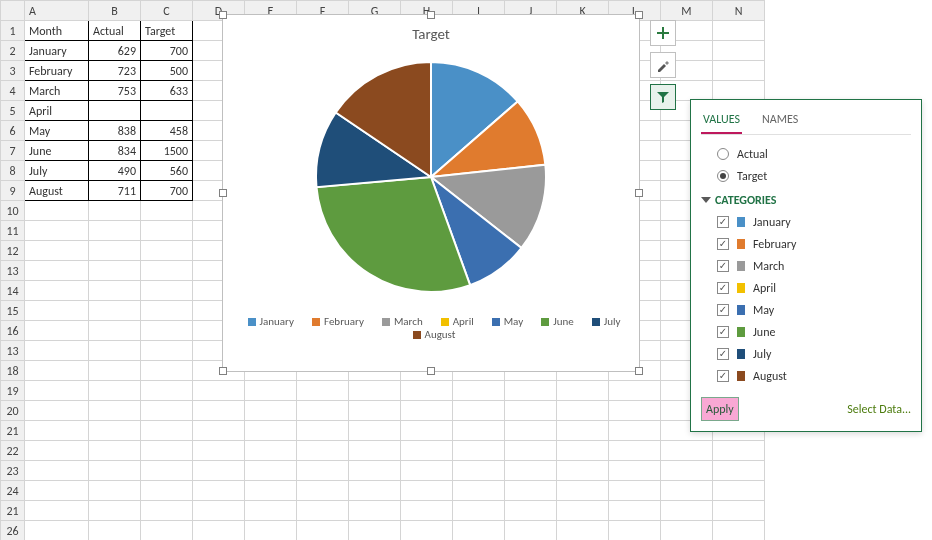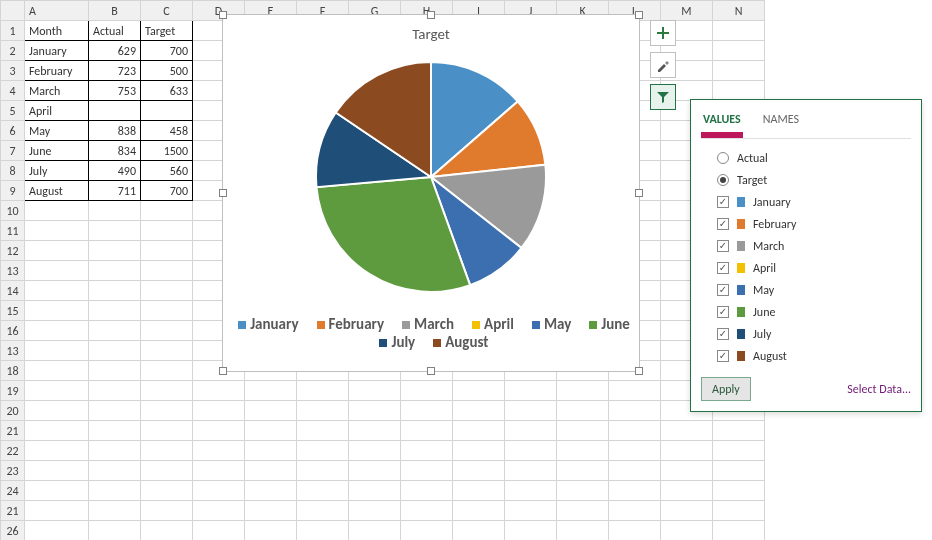--- a/index.html
+++ b/index.html
@@ -53,47 +53,47 @@
     background: #fff;
   }
   .chart-handles { position:absolute; width:8px; height:8px; background:#fff; border:1px solid #808080; }
   .h-tl { left:-4px; top:-4px; } .h-tr { right:-4px; top:-4px; }
   .h-bl { left:-4px; bottom:-4px; } .h-br { right:-4px; bottom:-4px; }
   .h-tc { left:50%; top:-4px; margin-left:-4px; } .h-bc { left:50%; bottom:-4px; margin-left:-4px; }
   .h-ml { left:-4px; top:50%; margin-top:-4px; } .h-mr { right:-4px; top:50%; margin-top:-4px; }
 
   .chart-title { text-align:center; font-size:15px; color:#595959; padding:10px 0 4px; }
   .pie-wrap { width:100%; display:flex; justify-content:center; }
-  .legend { text-align:center; font-size:15px; color:#595959; padding:8px 0 12px;font-weight:bold; }
+  .legend { text-align:center; font-size:11px; color:#595959; padding:8px 0 12px; }
   .legend span { margin: 0 6px; white-space:nowrap; }
   .legend .sw { display:inline-block; width:8px; height:8px; margin-right:4px; vertical-align:middle; }
 
   .side-btns { position:absolute; left:650px; top:20px; display:flex; flex-direction:column; gap:6px; }
   .side-btn { width:26px; height:26px; border:1px solid #c0c0c0; background:#fff; display:flex; align-items:center; justify-content:center; cursor:pointer; }
   .side-btn.active { border:1px solid #217346; background:#e8f2ec; }
 
   .filter-panel {
     position:absolute; left:690px; top:99px; width:232px;
     border:1px solid #217346; background:#fff; padding:8px 10px 10px;
     box-shadow:0 2px 6px rgba(0,0,0,0.15);
   }
   .filter-tabs { display:flex; gap:18px; border-bottom:1px solid #e0e0e0; margin-bottom:8px; }
   .filter-tab { padding:4px 2px 6px; font-size:12px; color:#666; cursor:pointer; }
-  .filter-tab.active { color:#217346; font-weight:bold; border-bottom:6px solid #be185d; }
+  .filter-tab.active { color:#217346; font-weight:normal; border-bottom:2px solid #be185d; }
   .section-hdr { color:#217346; font-weight:bold; font-size:12px; margin:6px 0 4px; display:flex; align-items:center; gap:4px; }
   .tri { display:inline-block; width:0; height:0; border-left:5px solid transparent; border-right:5px solid transparent; border-top:6px solid #595959; }
   .opt-row { display:flex; align-items:center; gap:8px; padding:4px 0 4px 16px; font-size:12px; color:#333; cursor:pointer; }
   .radio { width:12px; height:12px; border:1px solid #888; border-radius:50%; display:flex; align-items:center; justify-content:center; }
   .radio.checked::after { content:""; width:6px; height:6px; background:#444; border-radius:50%; }
   .chk { width:12px; height:12px; border:1px solid #888; display:flex; align-items:center; justify-content:center; background:#fff; font-size:10px; color:#555; }
   .chk.checked::after { content:"✓"; line-height:1; }
   .cat-sw { width:8px; height:10px; }
   .panel-footer { display:flex; justify-content:space-between; align-items:center; margin-top:10px; }
-  .apply-btn { border:1px solid #7aa88c; background:#e5e5e5; color:#2b5a3c; padding:4px 10px; cursor:pointer; font-size:12px; }
-  .link { color:#701a75; cursor:pointer; font-size:12px; }
+  .apply-btn { border:1px solid #7aa88c; background:#f9a8d4; color:#2b5a3c; padding:4px 4px; cursor:pointer; font-size:12px; }
+  .link { color:#4d7c0f; cursor:pointer; font-size:12px; }
 </style>
 </head>
 <body>
 
 <div class="grid">
   <table id="sheet">
       <tbody>
         <tr>
           <th class="corner"></th>
           <th class="colA">A</th>
@@ -663,20 +663,24 @@
       <div class="opt-row">
         <span class="radio "></span>
         <span>Actual</span>
       </div>
       <div class="opt-row">
         <span class="radio checked"></span>
         <span>Target</span>
       </div>
     </div>
 
+  <div class="section-hdr">
+    <span class="tri"></span>
+    <span>CATEGORIES</span>
+  </div>
   <div id="cat-list">
       <div class="opt-row">
         <span class="chk checked"></span>
         <span class="cat-sw" style="background:#4a90c7"></span>
         <span>January</span>
       </div>
       <div class="opt-row">
         <span class="chk checked"></span>
         <span class="cat-sw" style="background:#e07b2e"></span>
         <span>February</span>

